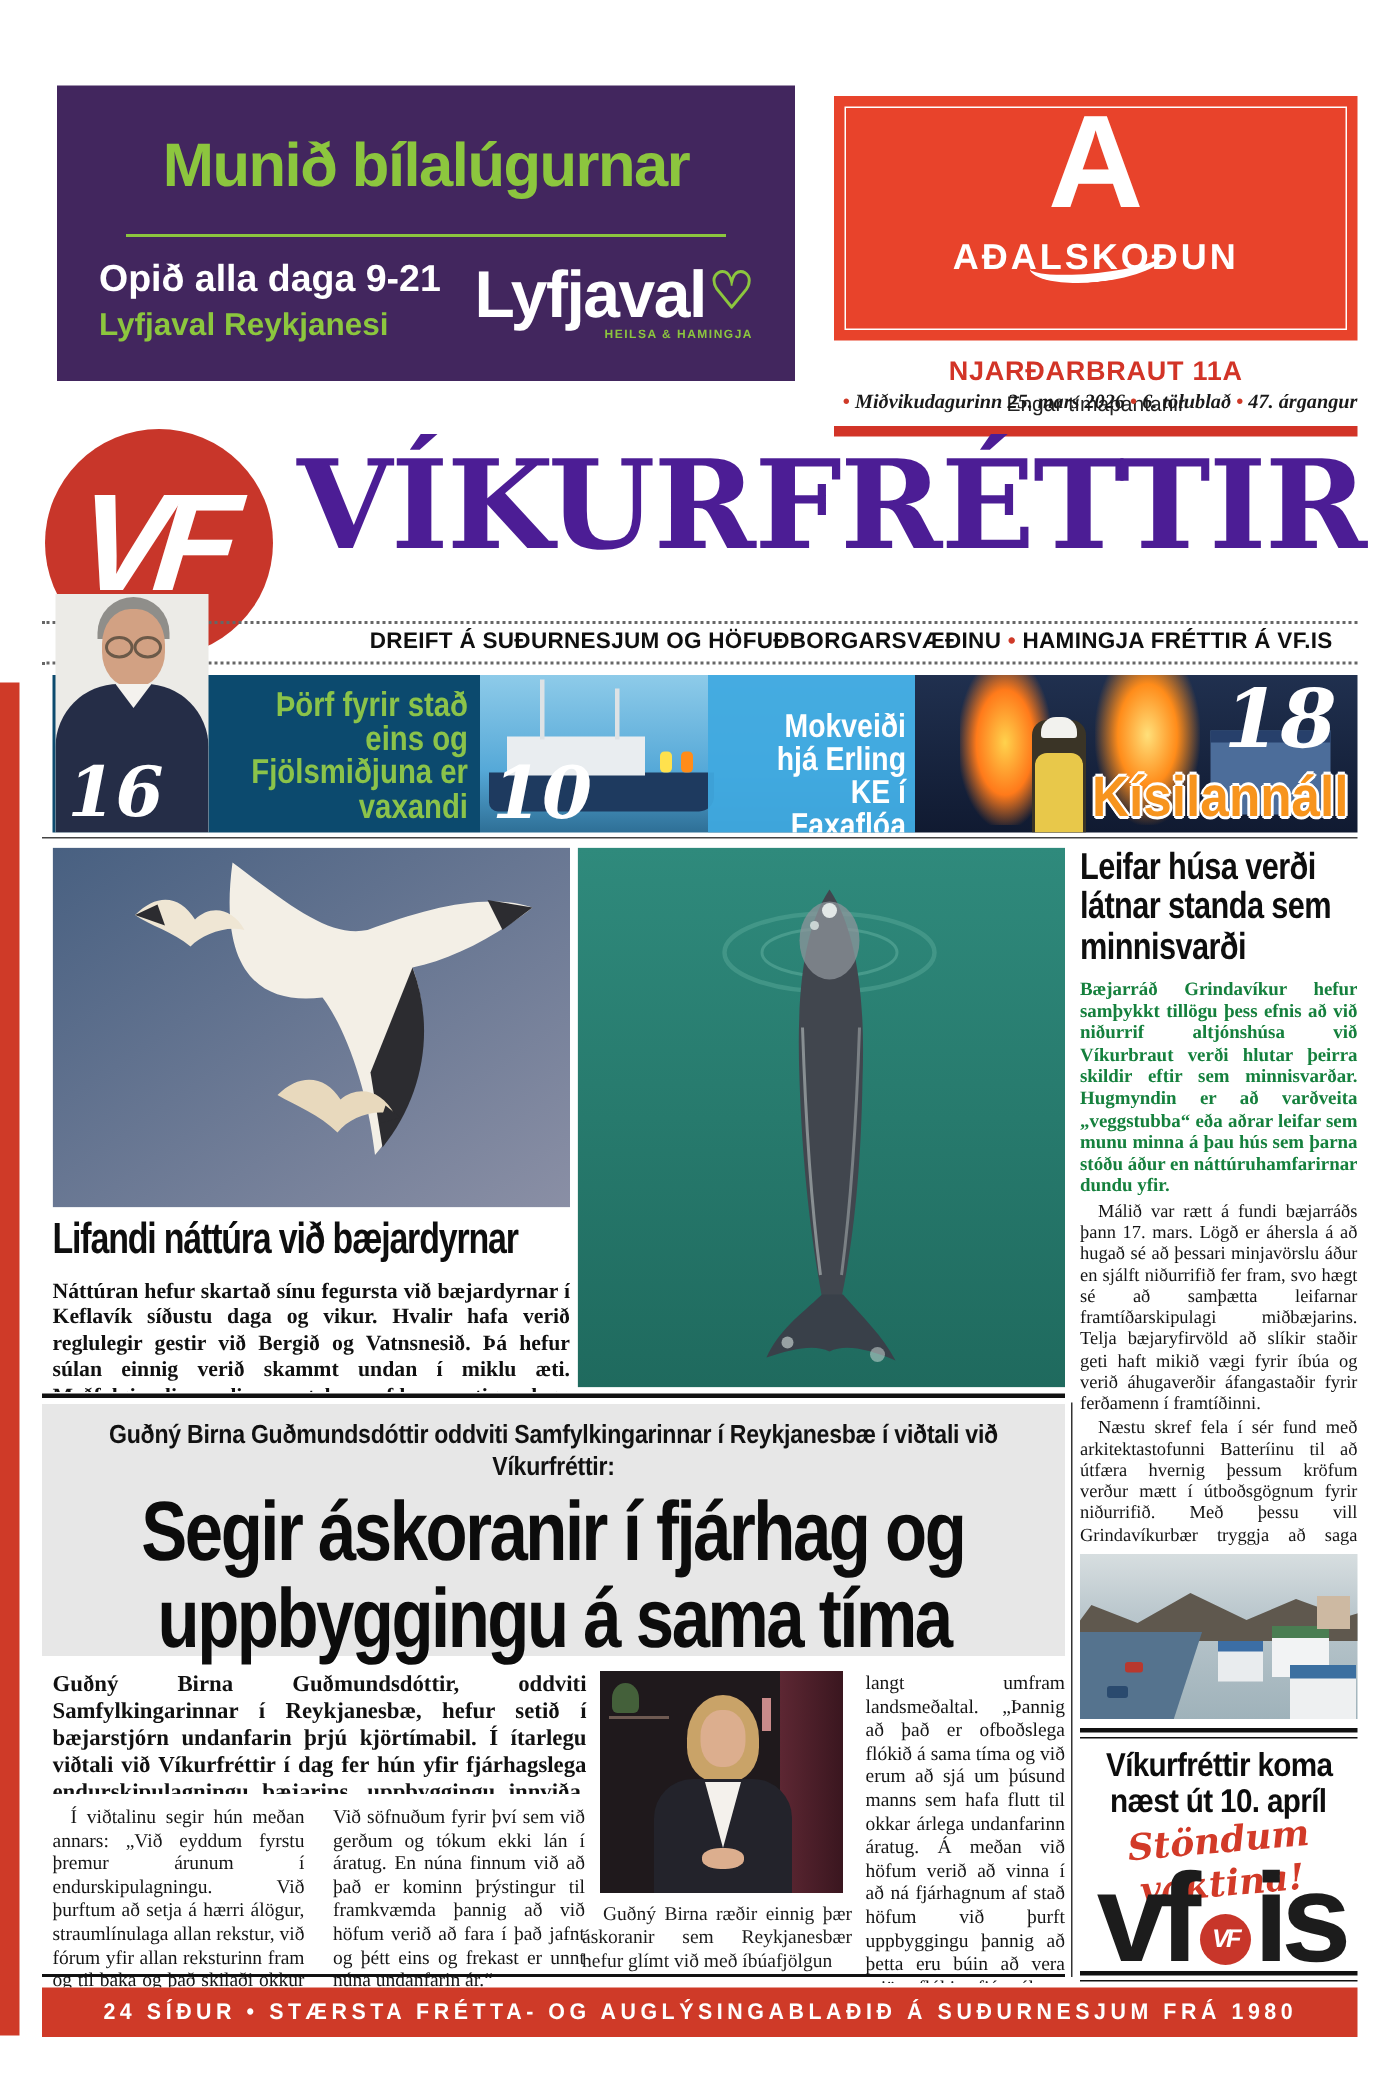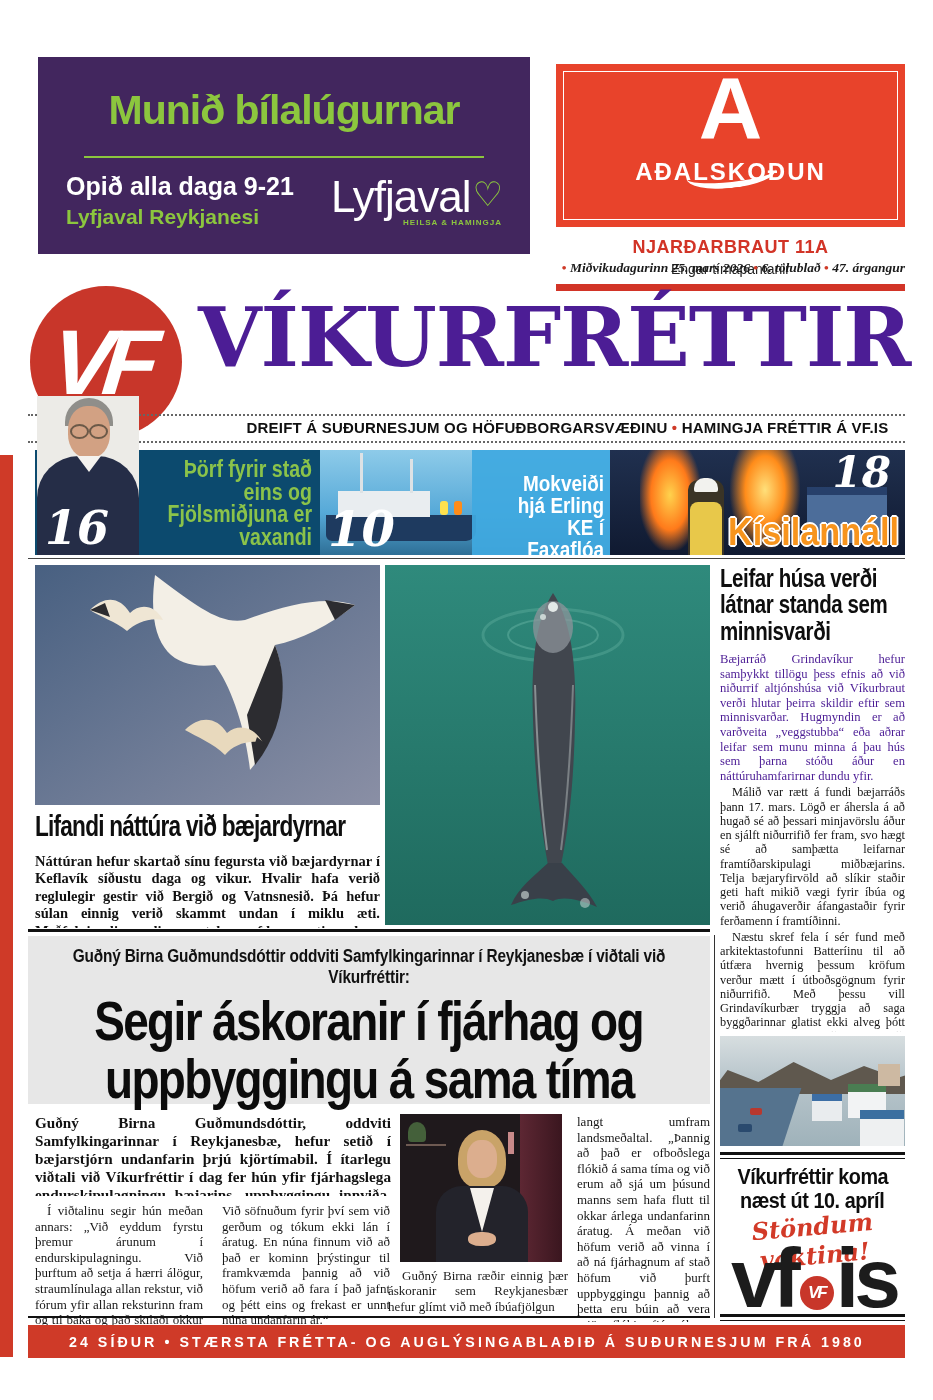--- a/index.html
+++ b/index.html
@@ -7,21 +7,21 @@
         font-family:"Liberation Sans",sans-serif;color:#111;}
   .abs{position:absolute;}
   
   .red-bg{background:#cf3a28;}
   
   .lyf-ad{background:#42265e;text-align:center;}
   .lyf-head{color:#8cc63e;font-weight:bold;font-size:41px;letter-spacing:-1px;padding-top:30px;}
   .lyf-rule{width:400px;height:2px;background:#8cc63e;margin:22px auto 0 auto;}
   .lyf-hours{color:#ffffff;font-weight:bold;font-size:25px;}
   .lyf-loc{color:#8cc63e;font-weight:bold;font-size:21px;margin-top:4px;}
-  .lyf-logo{color:#ffffff;font-weight:normal;font-size:44px;letter-spacing:-1px;}
+  .lyf-logo{color:#ffffff;font-weight:bold;font-size:44px;letter-spacing:-1px;}
   .lyf-heart{color:#8cc63e;font-size:34px;vertical-align:6px;margin-left:2px;}
   .lyf-tag{color:#8cc63e;font-size:8px;font-weight:bold;letter-spacing:1px;text-align:right;margin-top:-4px;}
   .adal-box{background:#e8432b;position:relative;}
   .adal-inner{position:absolute;inset:7px;border:1.5px solid #ffffff;}
   .adal-a{color:#fff;font-size:88px;font-weight:bold;line-height:1;text-align:center;margin-top:16px;}
   .adal-swoosh{position:absolute;left:130px;top:96px;width:90px;height:22px;
                border-bottom:6px solid #fff;border-radius:50%;transform:rotate(-6deg);}
   .adal-name{color:#fff;font-size:24px;letter-spacing:2px;text-align:center;margin-top:6px;}
   .adal-name .b{font-weight:bold;}
   .adal-name .l{font-weight:700;}
@@ -46,22 +46,22 @@
   .teaser-num{font-family:"DejaVu Serif",serif;font-style:italic;font-weight:bold;color:#fff;line-height:1;}
   .t1-text{color:#8bc34a;font-weight:bold;font-size:23px;line-height:.98;text-align:right;}
   .t2-text{color:#ffffff;font-weight:bold;font-size:22px;line-height:1.0;text-align:right;}
   .t3-text{color:#f7941d;font-weight:bold;font-size:38px;line-height:1;white-space:nowrap;
            text-shadow:-2px 0 #fff,2px 0 #fff,0 -2px #fff,0 2px #fff,-1px -1px #fff,1px 1px #fff,-1px 1px #fff,1px -1px #fff;}
   
   .headline-cond{font-weight:bold;color:#0e0e0e;letter-spacing:-1px;}
   .nature-lead{font-family:"Liberation Serif",serif;font-weight:bold;font-size:14.5px;
                line-height:1.2;text-align:justify;color:#111;}
   .gcol-head{font-weight:bold;font-size:25px;line-height:1.05;letter-spacing:-.5px;color:#0e0e0e;}
-  .gcol-lead{font-family:"Liberation Serif",serif;font-weight:normal;font-size:12.6px;line-height:1.16;
-             text-align:justify;color:#4c1d95;}
+  .gcol-lead{font-family:"Liberation Serif",serif;font-weight:bold;font-size:12.6px;line-height:1.16;
+             text-align:justify;color:#15803d;}
   .gcol-body{font-family:"Liberation Serif",serif;font-size:12.3px;line-height:1.16;
              text-align:justify;color:#151515;margin-top:2px;text-indent:12px;}
   .kicker{font-weight:bold;font-size:17.5px;color:#111;text-align:center;letter-spacing:-.2px;}
   .big-line{font-weight:bold;font-size:56px;letter-spacing:-2px;color:#0c0c0c;line-height:1.04;
             white-space:nowrap;text-align:center;}
   .int-lead{font-family:"Liberation Serif",serif;font-weight:bold;font-size:15.2px;line-height:1.18;
             text-align:justify;color:#111;}
   .int-col{font-family:"Liberation Serif",serif;font-size:13px;line-height:1.2;
            text-align:justify;color:#161616;text-indent:12px;}
   .int-caption{font-family:"Liberation Serif",serif;font-size:13px;line-height:1.18;color:#1c1c1c;text-align:justify;text-indent:14px;}
@@ -170,21 +170,21 @@
     <div class="abs teaser-num" style="left:8px;bottom:2px;font-size:48px;">10</div>
   </div>
 
   <div class="abs" style="left:610px;top:450px;width:295px;height:105px;background:linear-gradient(180deg,#20304f 0%,#101a31 100%);overflow:hidden;">
     <div class="abs" style="left:30px;top:-10px;width:60px;height:110px;background:radial-gradient(ellipse at center,#ffd24d 0%,#ff7a1a 45%,rgba(255,122,26,0) 75%);"></div>
     <div class="abs" style="left:120px;top:-20px;width:70px;height:120px;background:radial-gradient(ellipse at center,#ffe07a 0%,#ff8c1a 40%,rgba(255,122,26,0) 72%);"></div>
     <div class="abs" style="left:78px;top:30px;width:36px;height:75px;background:#3a3426;border-radius:10px 10px 0 0;"></div>
     <div class="abs" style="left:80px;top:52px;width:32px;height:53px;background:#e8c84a;border-radius:8px 8px 0 0;"></div>
     <div class="abs" style="left:84px;top:28px;width:24px;height:14px;background:#f2f2ee;border-radius:10px 10px 2px 2px;"></div>
     <div class="abs" style="right:18px;bottom:12px;width:80px;height:48px;background:#4c6d9a;border-top:8px solid #27406b;"></div>
-    <div class="abs teaser-num" style="right:14px;top:2px;font-size:42px;">18</div>
+    <div class="abs teaser-num" style="right:14px;top:2px;font-size:54px;">18</div>
     <div class="abs t3-text" style="right:6px;bottom:4px;">
       <span class="cond" style="transform-origin:right;transform:scaleX(.9);">Kísilannáll</span>
     </div>
   </div>
   <div class="abs" style="left:28px;top:558px;width:877px;height:1px;background:#444;"></div>
 
   <div class="abs" style="left:35px;top:565px;width:345px;height:240px;overflow:hidden;">
     <svg width="345" height="240" viewBox="0 0 345 240">
       <defs>
         <linearGradient id="sky" x1="0" y1="0" x2="1" y2="1">

